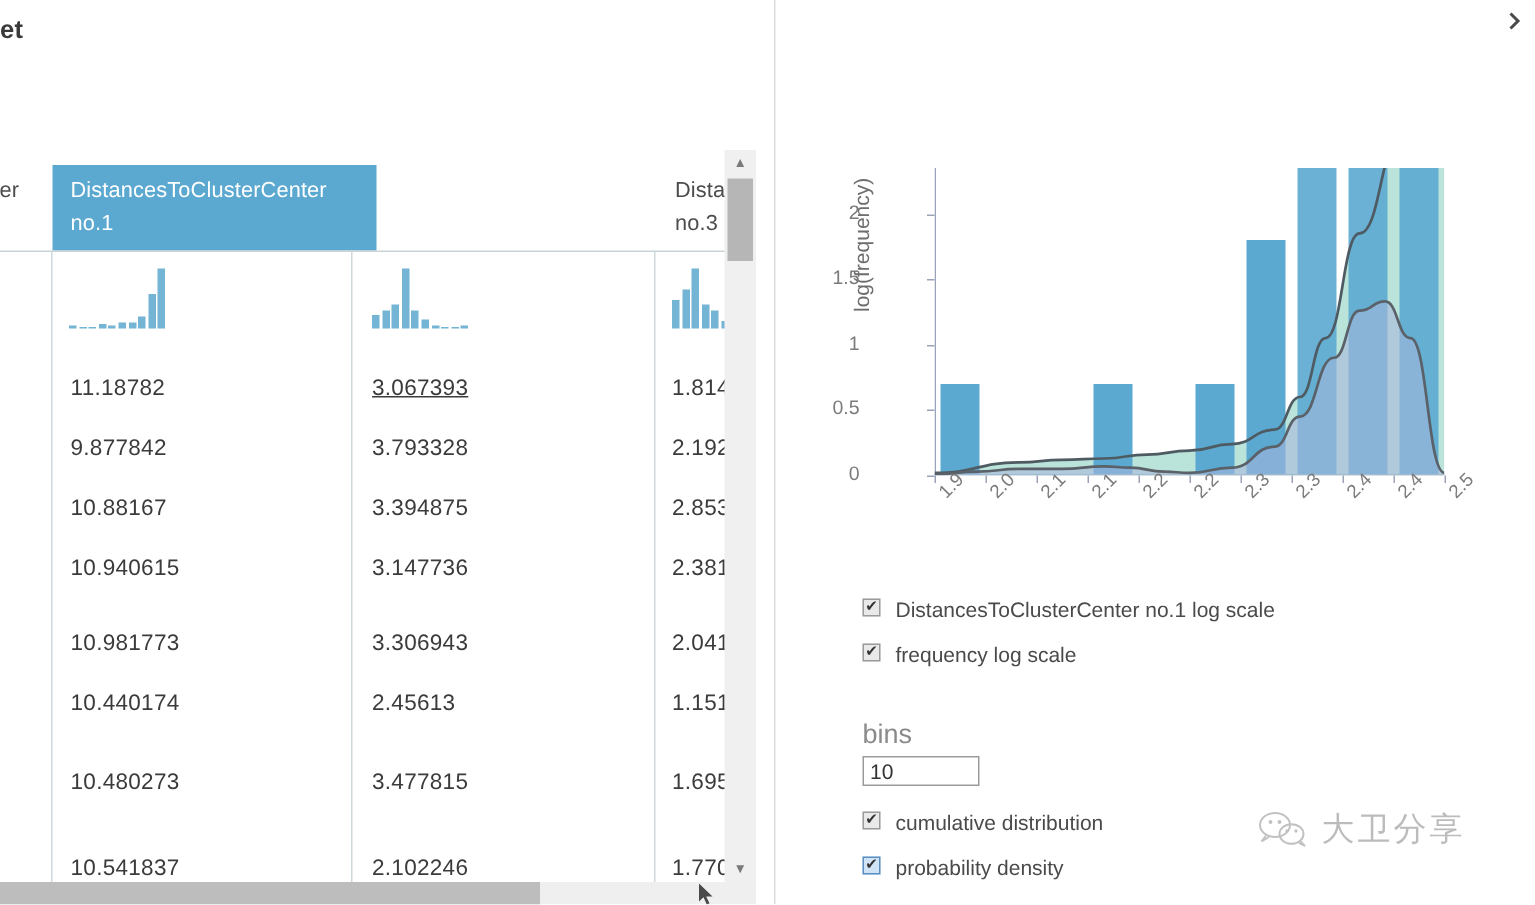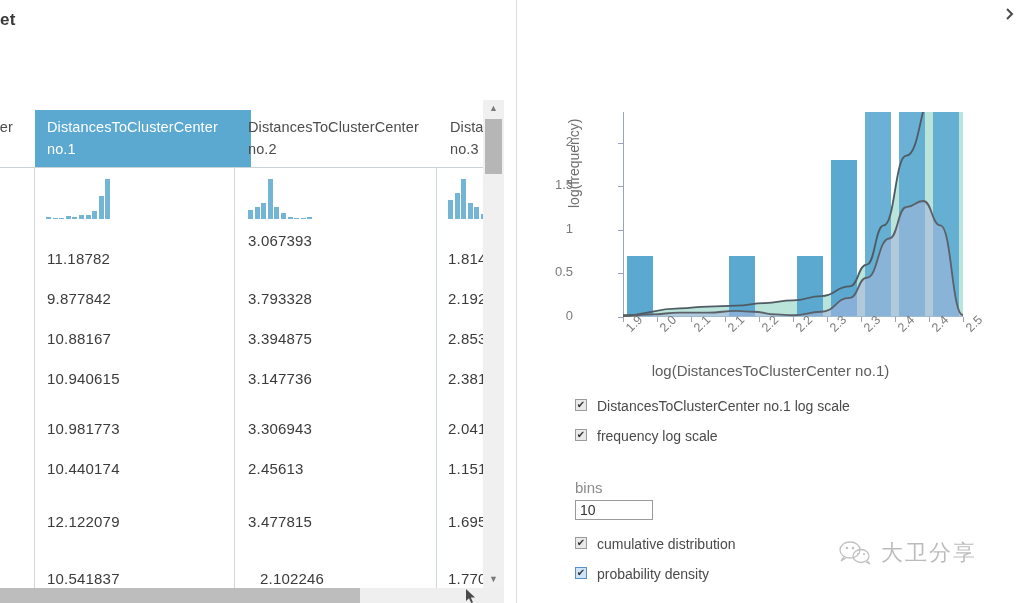--- a/index.html
+++ b/index.html
@@ -80,21 +80,21 @@
 
   
   .controls{position:absolute;left:57px;top:298px;width:300px;}
   .ctl{position:relative;margin-bottom:13px;padding-left:22px;font-size:14px;color:#4a4a4a;line-height:17px;}
   .cb{
     position:absolute;left:0;top:1px;width:12px;height:12px;
     border:1px solid #9b9b9b;background:#e9e9e9;box-sizing:border-box;
     color:#333;font-size:10px;line-height:10px;text-align:center;
   }
   .cb.blue{background:#cfe4f6;border-color:#5a8fc0;}
-  .bins-label{font-size:15px;color:#8a8a8a;margin:34px 0 4px 0;}
+  .bins-label{font-size:18px;color:#8a8a8a;margin:34px 0 4px 0;}
   .bins-input{
     width:78px;height:20px;border:1px solid #9b9b9b;background:#fff;
     font-size:14px;color:#333;padding:0 4px;box-sizing:border-box;
     font-family:"Liberation Sans", sans-serif;
   }
 
   
   .watermark{position:absolute;left:838px;top:538px;display:flex;align-items:center;gap:9px;opacity:.45;}
   .wm-text{font-size:22px;color:#6d6d6d;letter-spacing:2px;font-family:"DejaVu Sans", sans-serif;}
 
@@ -110,21 +110,20 @@
       <path d="M2 1 L7 6 L2 11" fill="none" stroke="#4a4a4a" stroke-width="2"></path>
     </svg>
   </div>
 </div>
 
 <div class="table-region">
 
   <div class="hdr-row">
     <div class="hdr-cell" style="left:-170px;width:195px;">DistancesToClusterCenter</div>
     <div class="hdr-cell sel" style="left:35px;width:216px;">DistancesToClusterCenter no.1</div>
-    <div class="hdr-cell" style="left:236px;width:200px;">DistancesToClusterCenter no.2</div>
     <div class="hdr-cell" style="left:438px;width:200px;">DistancesToClusterCenter no.3</div>
   </div>
 
   <div class="hdr-underline"></div>
   <div class="col-sep" style="left:34px;height:488px;"></div>
   <div class="col-sep" style="left:234px;height:488px;"></div>
   <div class="col-sep" style="left:436px;height:488px;"></div>
 
   <div class="spark-row">
 
@@ -165,31 +164,31 @@
       </div>
   </div>
 
   <div>
     <div class="cell" style="left:47px;top:150px;">11.18782</div>
     <div class="cell" style="left:47px;top:190px;">9.877842</div>
     <div class="cell" style="left:47px;top:230px;">10.88167</div>
     <div class="cell" style="left:47px;top:270px;text-align:right;">10.940615</div>
     <div class="cell" style="left:47px;top:320px;">10.981773</div>
     <div class="cell" style="left:47px;top:360px;">10.440174</div>
-    <div class="cell" style="left:47px;top:413px;">12.122079</div>
+    <div class="cell" style="left:47px;top:413px;">10.480273</div>
     <div class="cell" style="left:47px;top:470px;">10.541837</div>
 
-    <div class="cell" style="left:248px;top:132px;">3.067393</div>
+    <div class="cell" style="left:248px;top:150px;text-decoration:underline;">3.067393</div>
     <div class="cell" style="left:248px;top:190px;">3.793328</div>
     <div class="cell" style="left:248px;top:230px;">3.394875</div>
     <div class="cell" style="left:248px;top:270px;">3.147736</div>
     <div class="cell" style="left:248px;top:320px;">3.306943</div>
     <div class="cell" style="left:248px;top:360px;">2.45613</div>
     <div class="cell" style="left:248px;top:413px;">3.477815</div>
-    <div class="cell" style="left:260px;top:470px;">2.102246</div>
+    <div class="cell" style="left:248px;top:470px;">2.102246</div>
 
     <div class="cell" style="left:448px;top:150px;">1.814</div>
     <div class="cell" style="left:448px;top:190px;">2.192</div>
     <div class="cell" style="left:448px;top:230px;">2.853</div>
     <div class="cell" style="left:448px;top:270px;">2.381</div>
     <div class="cell" style="left:448px;top:320px;">2.041</div>
     <div class="cell" style="left:448px;top:360px;">1.1518</div>
     <div class="cell" style="left:448px;top:413px;">1.695</div>
     <div class="cell" style="left:448px;top:470px;">1.770</div>
   </div>
@@ -262,21 +261,20 @@
       <div class="xtick" style="left: 343px; top: 225px;">2.3</div>
       <div style="position: absolute; left: 343px; top: 217px; width: 1px; height: 5px; background: rgb(154, 163, 184);"></div>
       <div class="xtick" style="left: 377px; top: 225px;">2.4</div>
       <div style="position: absolute; left: 377px; top: 217px; width: 1px; height: 5px; background: rgb(154, 163, 184);"></div>
       <div class="xtick" style="left: 411px; top: 225px;">2.4</div>
       <div style="position: absolute; left: 411px; top: 217px; width: 1px; height: 5px; background: rgb(154, 163, 184);"></div>
       <div class="xtick" style="left: 445px; top: 225px;">2.5</div>
       <div style="position: absolute; left: 445px; top: 217px; width: 1px; height: 5px; background: rgb(154, 163, 184);"></div>
     </div>
 
-  <div class="xlabel">log(DistancesToClusterCenter no.1)</div>
 
   <div class="controls">
 
     <div class="ctl">
       <span class="cb">✔</span>
       <span>DistancesToClusterCenter no.1 log scale</span>
     </div>
 
     <div class="ctl">
       <span class="cb">✔</span>

